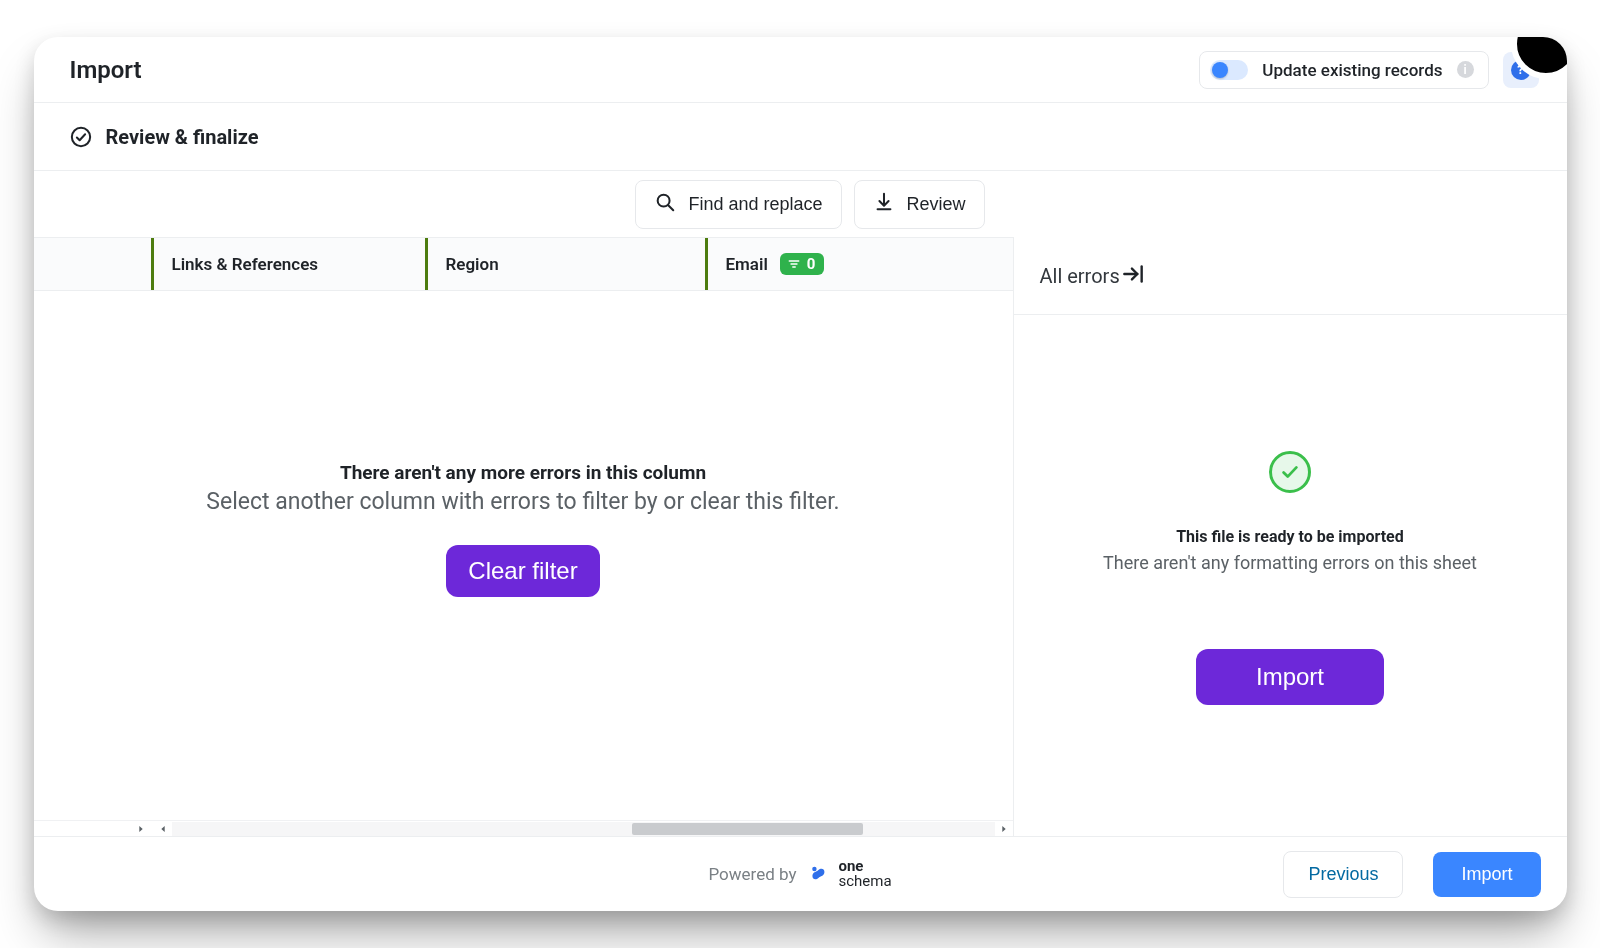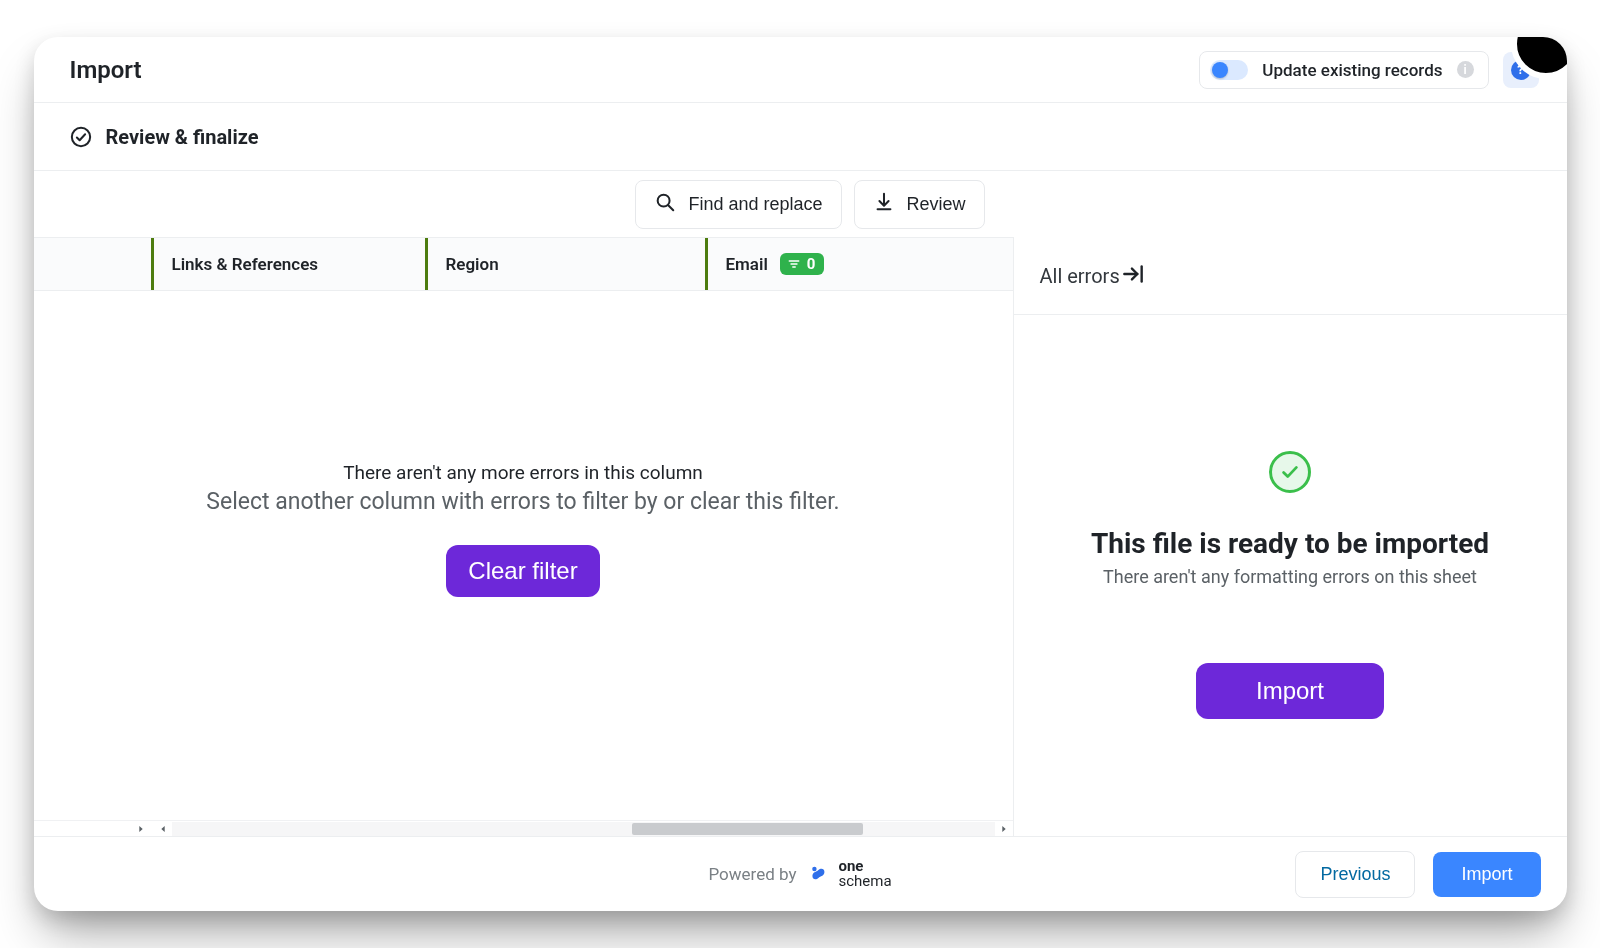--- a/index.html
+++ b/index.html
@@ -149,21 +149,21 @@
   .grid-body {
     flex: 1 1 auto;
     position: relative;
     overflow: hidden;
   }
   .empty-state {
     position:absolute; left:0; right:0; top:170px;
     display:flex; flex-direction:column; align-items:center; gap: 4px;
     text-align:center;
   }
-  .empty-state .line1 { font-size: 19px; font-weight: 400; color:#1f2328; }
+  .empty-state .line1 { font-size: 19px; font-weight: 700; color:#1f2328; }
   .empty-state .line2 { font-size: 23px; color:#5b6166; }
   .btn-primary {
     margin-top: 26px;
     background:#6d28d9; color:#fff;
     border:none; border-radius:12px;
     padding: 12px 22px;
     font-size:24px; font-weight:500;
     cursor:pointer;
   }
   .btn-primary.lg { padding: 14px 60px; }
@@ -213,31 +213,31 @@
     padding: 136px 40px 0;
     text-align:center;
   }
   .success-circle {
     width: 42px; height:42px; border-radius:50%;
     border: 3px solid #3bbf4b;
     background: #e7f8ea;
     display:flex; align-items:center; justify-content:center;
     margin-bottom: 34px;
   }
-  .errors-body h3 { font-size: 28px; font-weight: 700; margin-bottom: 6px; }
+  .errors-body h3 { font-size: 16px; font-weight: 700; margin-bottom: 6px; }
   .errors-body p  { font-size: 18px; color:#5b6166; margin-bottom: 50px; }
 
   
   .footer {
     height: 75px;
     border-top: 1px solid #eceef0;
     position: relative;
     display:flex; align-items:center; justify-content:flex-end;
     padding: 0 26px;
-    gap: 18px;
+    gap: 30px;
   }
   .powered {
     position:absolute; left:50%; top:50%; transform:translate(-50%, -50%);
     display:flex; align-items:center; gap: 10px;
     color:#7a8085; font-size: 17px;
   }
   .powered .brand { display:flex; align-items:center; gap:8px; color:#1f2328; }
   .powered .brand .word1 { font-weight:700; font-size:15px; line-height:1; }
   .powered .brand .word2 { font-weight:400; font-size:15px; line-height:1; }
   .btn-outline {

